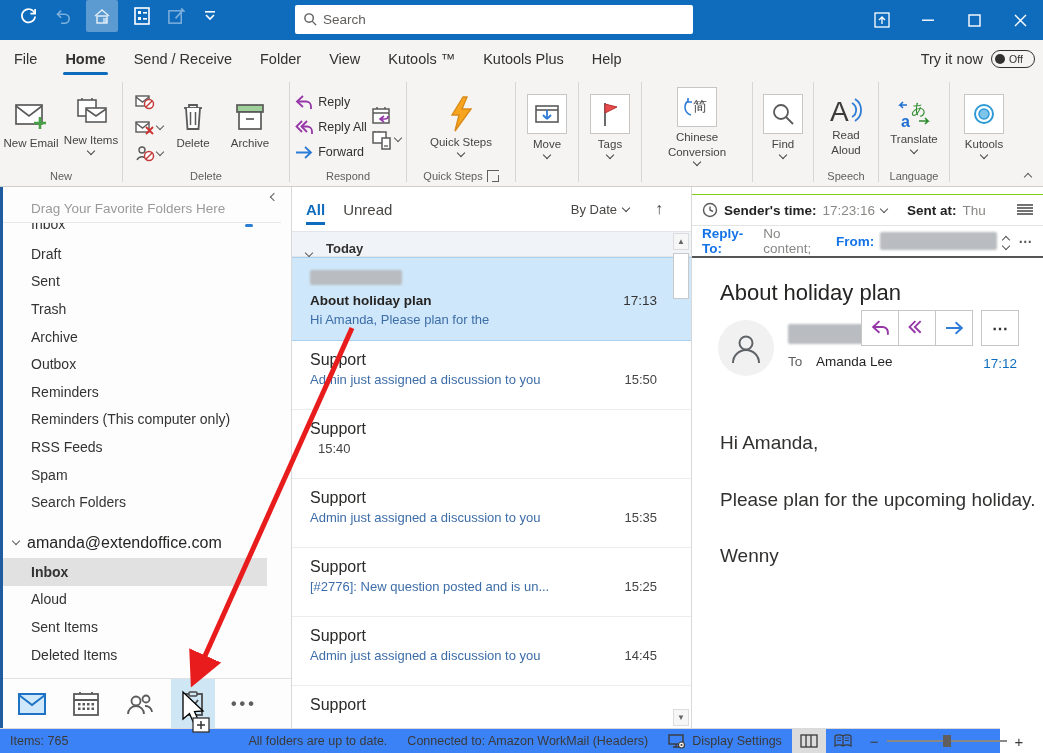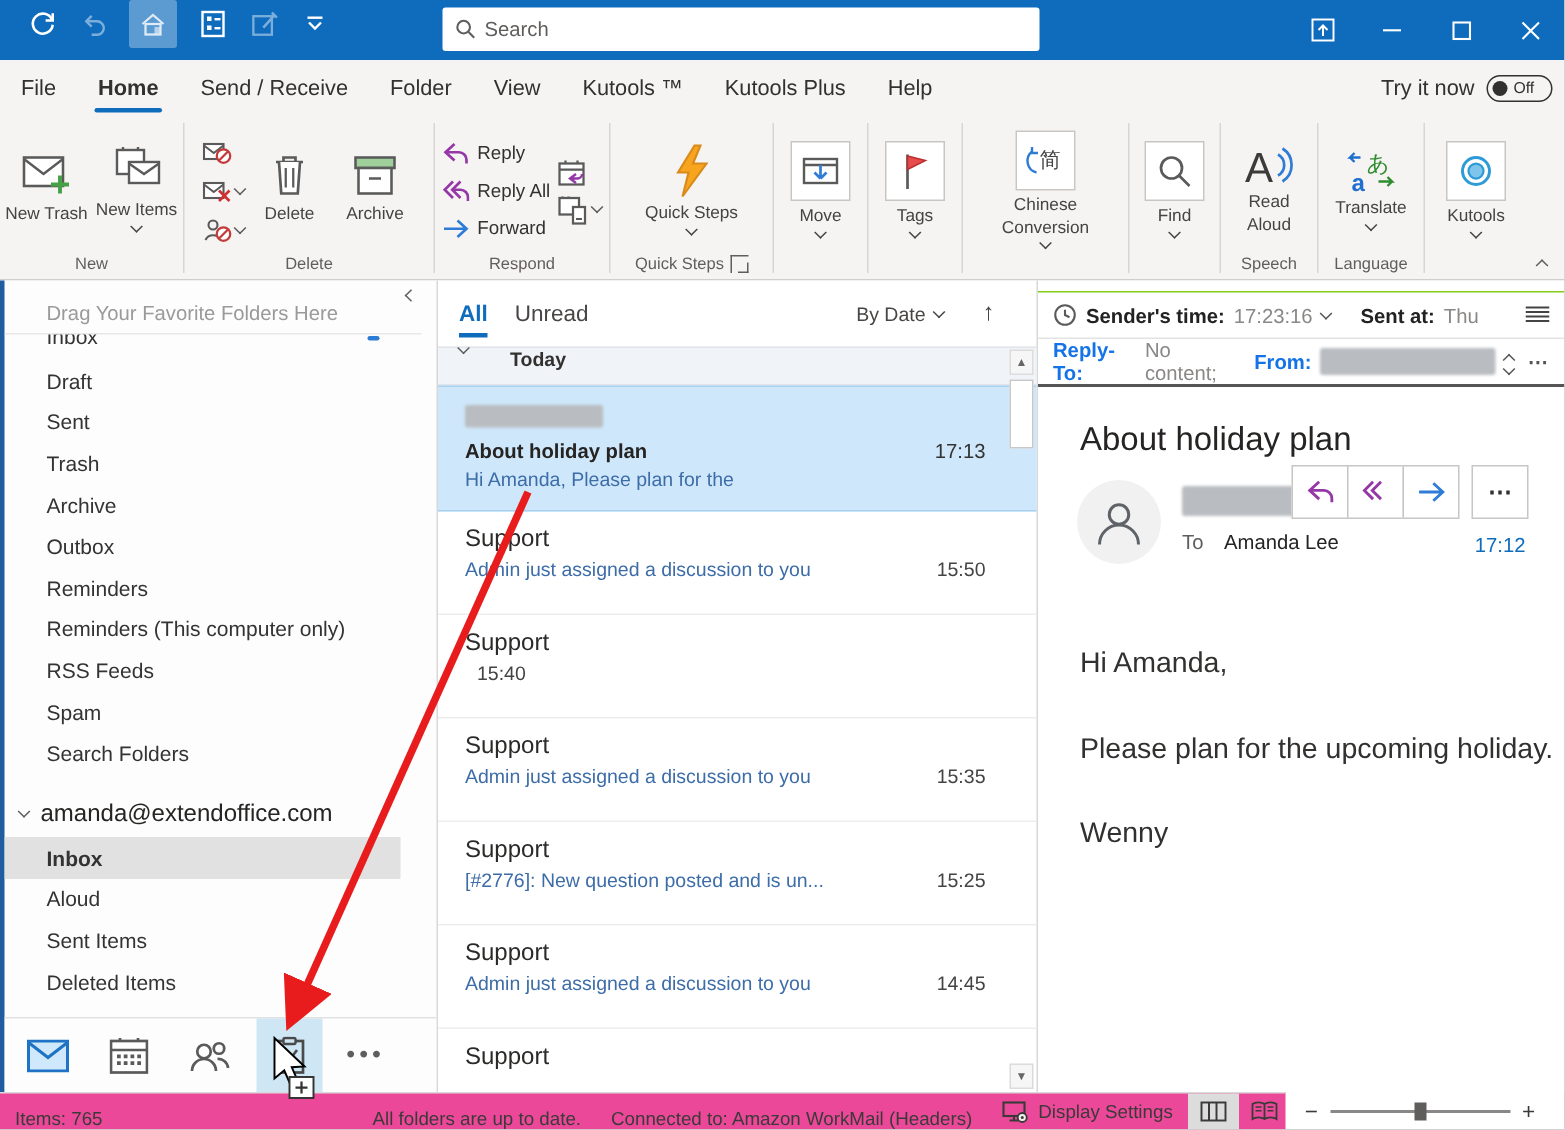--- a/index.html
+++ b/index.html
@@ -66,21 +66,21 @@
   .dots{color:#605e5c;font-size:16px;letter-spacing:3px;font-weight:bold}
 
   
   .maillist{width:400px;position:relative;background:#fff;border-right:1px solid #d8d8d8}
   .list-header{height:44px;display:flex;align-items:center;padding:0 14px;gap:18px}
   .ltab{font-size:15px;color:#484644;position:relative;height:44px;display:flex;align-items:center}
   .ltab.active{color:#0f6cbd;font-weight:bold}
   .ltab.active:after{content:"";position:absolute;left:0;right:0;bottom:6px;height:3px;background:#0f6cbd}
   .sortby{margin-left:auto;font-size:13px;color:#484644;display:flex;align-items:center;gap:6px}
   .sort-up{font-size:16px;color:#484644;margin-left:8px;margin-right:14px}
-  .today-bar{height:26px;background:#f0f4f9;border-top:1px solid #e1e4e8;border-bottom:1px solid #e1e4e8;display:flex;align-items:flex-start;gap:28px;padding-left:14px;font-size:13px;font-weight:bold;color:#323130}
+  .today-bar{height:26px;background:#f0f4f9;border-top:1px solid #e1e4e8;border-bottom:1px solid #e1e4e8;display:flex;align-items:flex-end;gap:14px;padding-left:14px;font-size:13px;font-weight:bold;color:#323130}
   .mail-item{padding:10px 34px 10px 18px;border-bottom:1px solid #ededed;position:relative}
   .mail-item .sender{font-size:16px;color:#2b2a29;margin-bottom:3px}
   .mail-item .line2{display:flex;font-size:13px;color:#3d6da8}
   .mail-item .subj{flex:1;overflow:hidden;white-space:nowrap;text-overflow:ellipsis}
   .mail-item .time{color:#444;margin-left:8px}
   .mail-item.selected{background:#cfe7fa;border-top:1px solid #a9d1ef;border-bottom:1px solid #a9d1ef}
   .redacted{background:#b9bcc0;border-radius:2px;filter:blur(1.2px)}
   .sel-sender{width:92px;height:15px;margin:2px 0 8px}
   .sel-subj{font-size:13.5px;color:#252423;font-weight:bold;display:flex}
   .sel-subj .t{margin-left:auto;font-weight:normal;color:#333}
@@ -106,21 +106,21 @@
   .toline{position:absolute;left:96px;top:34px;font-size:13.5px;color:#605e5c}
   .toline .nm{color:#252423;margin-left:10px}
   .head-btns{position:absolute;right:24px;top:-10px;display:flex}
   .hbtn{width:38px;height:36px;border:1px solid #c8c6c4;background:#fff;display:flex;align-items:center;justify-content:center;margin-left:-1px;font-size:16px}
   .hbtn.more{margin-left:8px;color:#323130;font-weight:bold}
   .head-time{position:absolute;right:26px;top:36px;font-size:13.5px;color:#0f6cbd}
   .msg-body{padding:14px 0 0 28px;font-size:19px;color:#323130;line-height:1.4}
   .msg-body p{margin-bottom:30px}
 
   
-  .statusbar{position:absolute;left:0;bottom:0;width:857px;height:25px;background:#ec4899;border-top:1px solid #dcdad9;display:flex;align-items:flex-end;font-size:12.5px;color:#3b3a39}
+  .statusbar{position:absolute;left:0;bottom:0;width:1000px;height:25px;background:#3b82f6;border-top:1px solid #dcdad9;display:flex;align-items:center;font-size:12.5px;color:#3b3a39}
   .st-item{padding:0 10px;white-space:nowrap;display:flex;align-items:center;gap:6px}
   .st-right{margin-left:auto;display:flex;align-items:center;height:100%}
   .viewbox{width:34px;height:25px;display:flex;align-items:center;justify-content:center}
   .viewbox.sel{background:#dcdcdc}
   .zoom-slider{display:flex;align-items:center;gap:8px;margin:0 10px;color:#3b3a39}
   .track{width:120px;height:2px;background:#8a8886;position:relative}
   .thumb{position:absolute;left:56px;top:-5px;width:8px;height:12px;background:#605e5c}
 
   
   .overlay{position:absolute;left:0;top:0;width:1043px;height:753px;pointer-events:none}
@@ -227,21 +227,21 @@
   <div class="ribbon">
 
     <div class="rgroup" style="width:122px">
       <div class="gbody">
         <div class="bigbtn">
           <svg width="34" height="32" viewBox="0 0 34 32">
               <rect x="2" y="4" width="26" height="19" fill="#fff" stroke="#5a5a5a" stroke-width="1.7"></rect>
               <path d="M2 5 L15 15 L28 5" fill="none" stroke="#5a5a5a" stroke-width="1.7"></path>
               <path d="M26 16 v12 M20 22 h12" stroke="#46a046" stroke-width="2.6"></path>
             </svg>
-          <span>New Trash</span>
+          <span>New Email</span>
         </div>
         <div class="bigbtn">
           <svg width="34" height="32" viewBox="0 0 34 32">
               <rect x="4" y="2" width="18" height="16" fill="#fff" stroke="#5a5a5a" stroke-width="1.6"></rect>
               <path d="M8 2 v-2 M18 2 v-2" stroke="#5a5a5a" stroke-width="1.6"></path>
               <rect x="12" y="10" width="20" height="14" fill="#fff" stroke="#5a5a5a" stroke-width="1.6"></rect>
               <path d="M12 11 L22 18 L32 11" fill="none" stroke="#5a5a5a" stroke-width="1.6"></path>
             </svg>
           <span>New Items</span>
           <i class="chev"></i>

